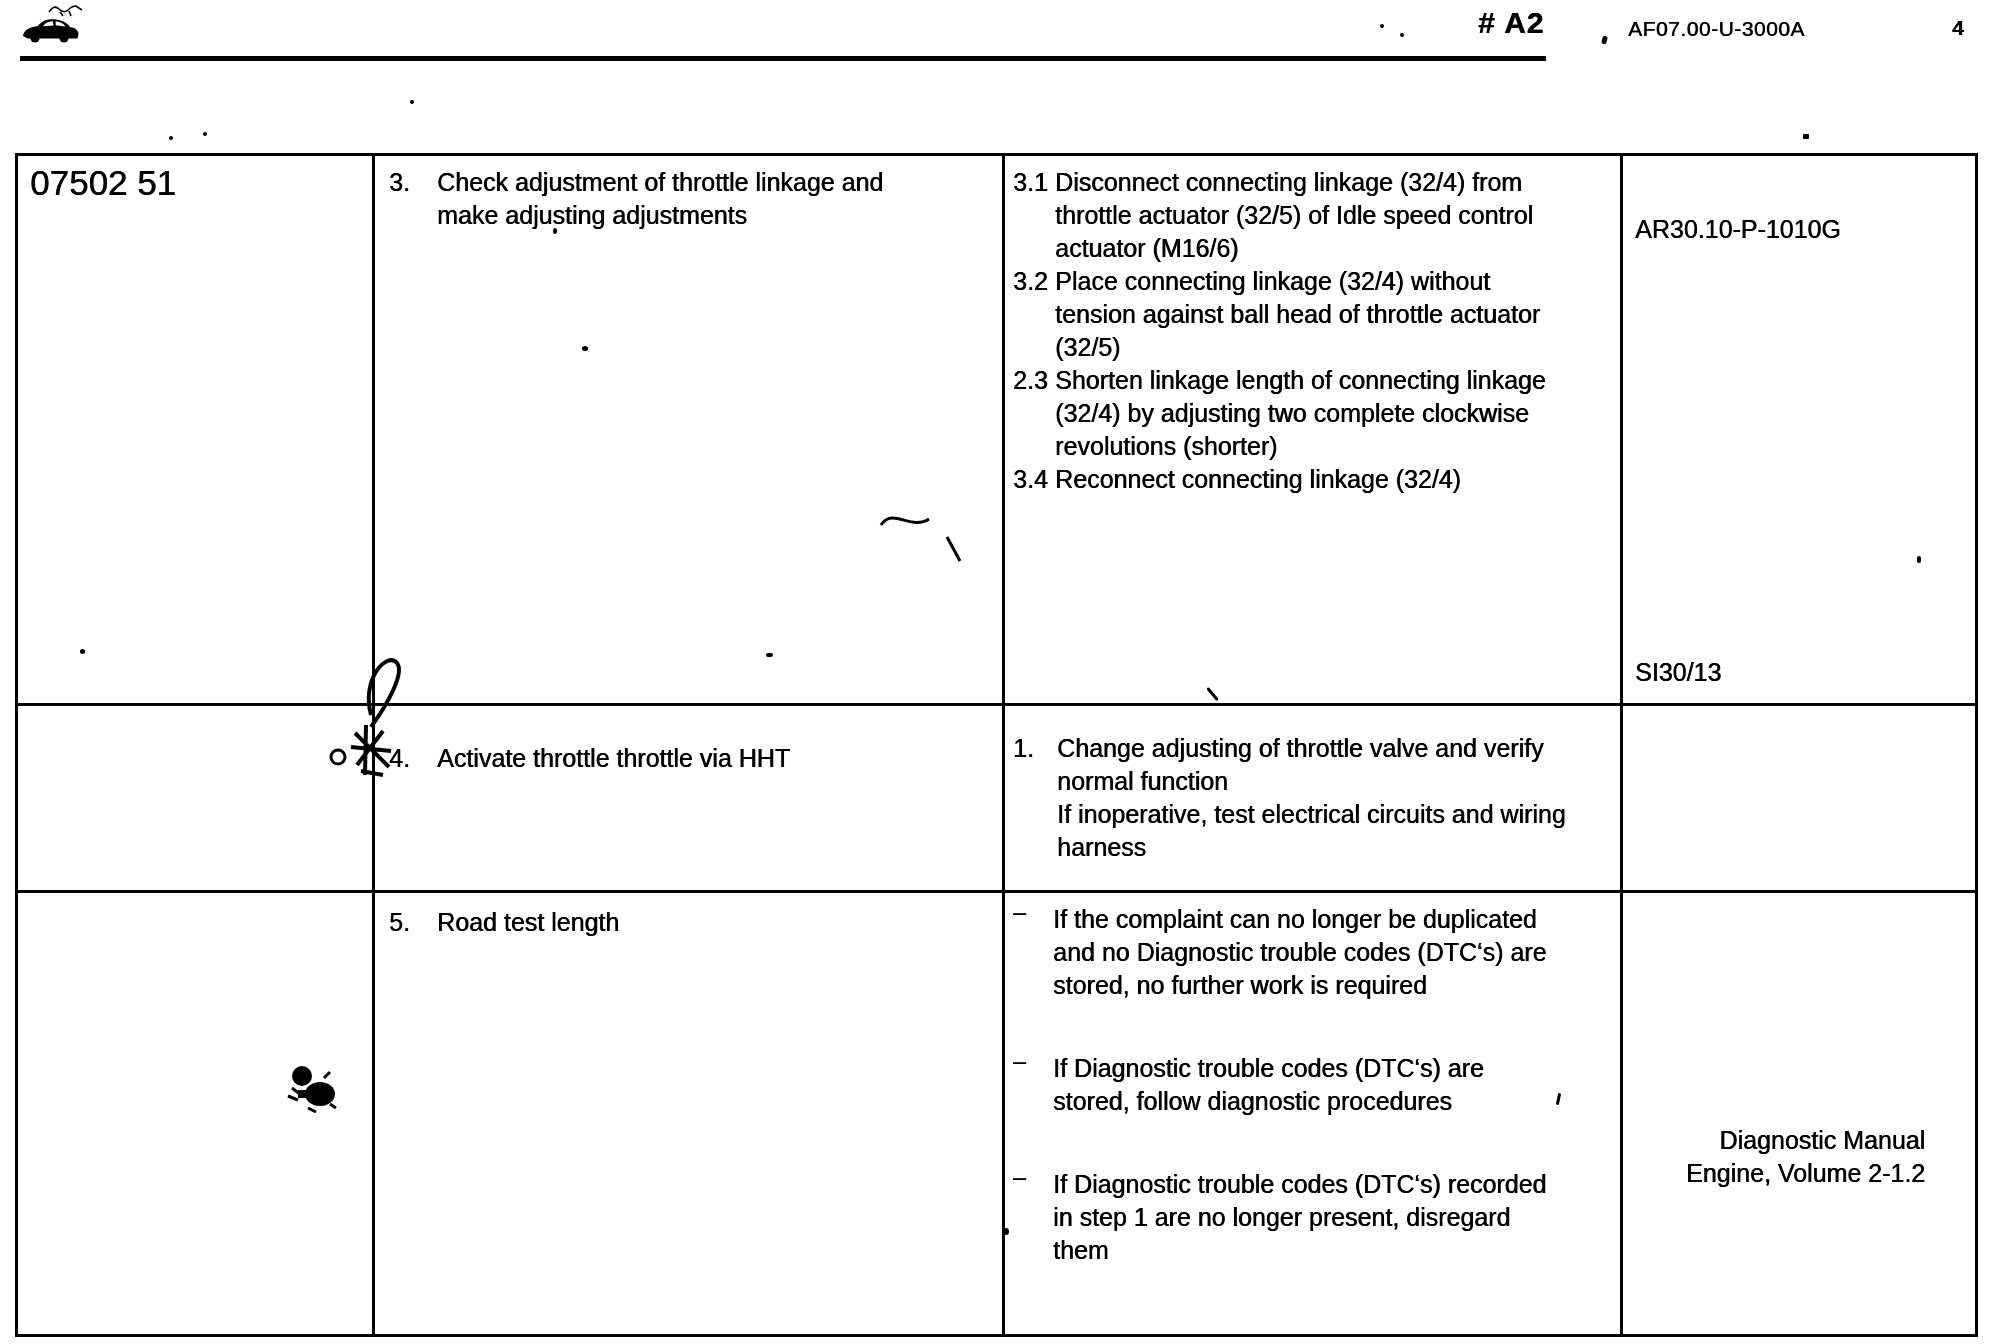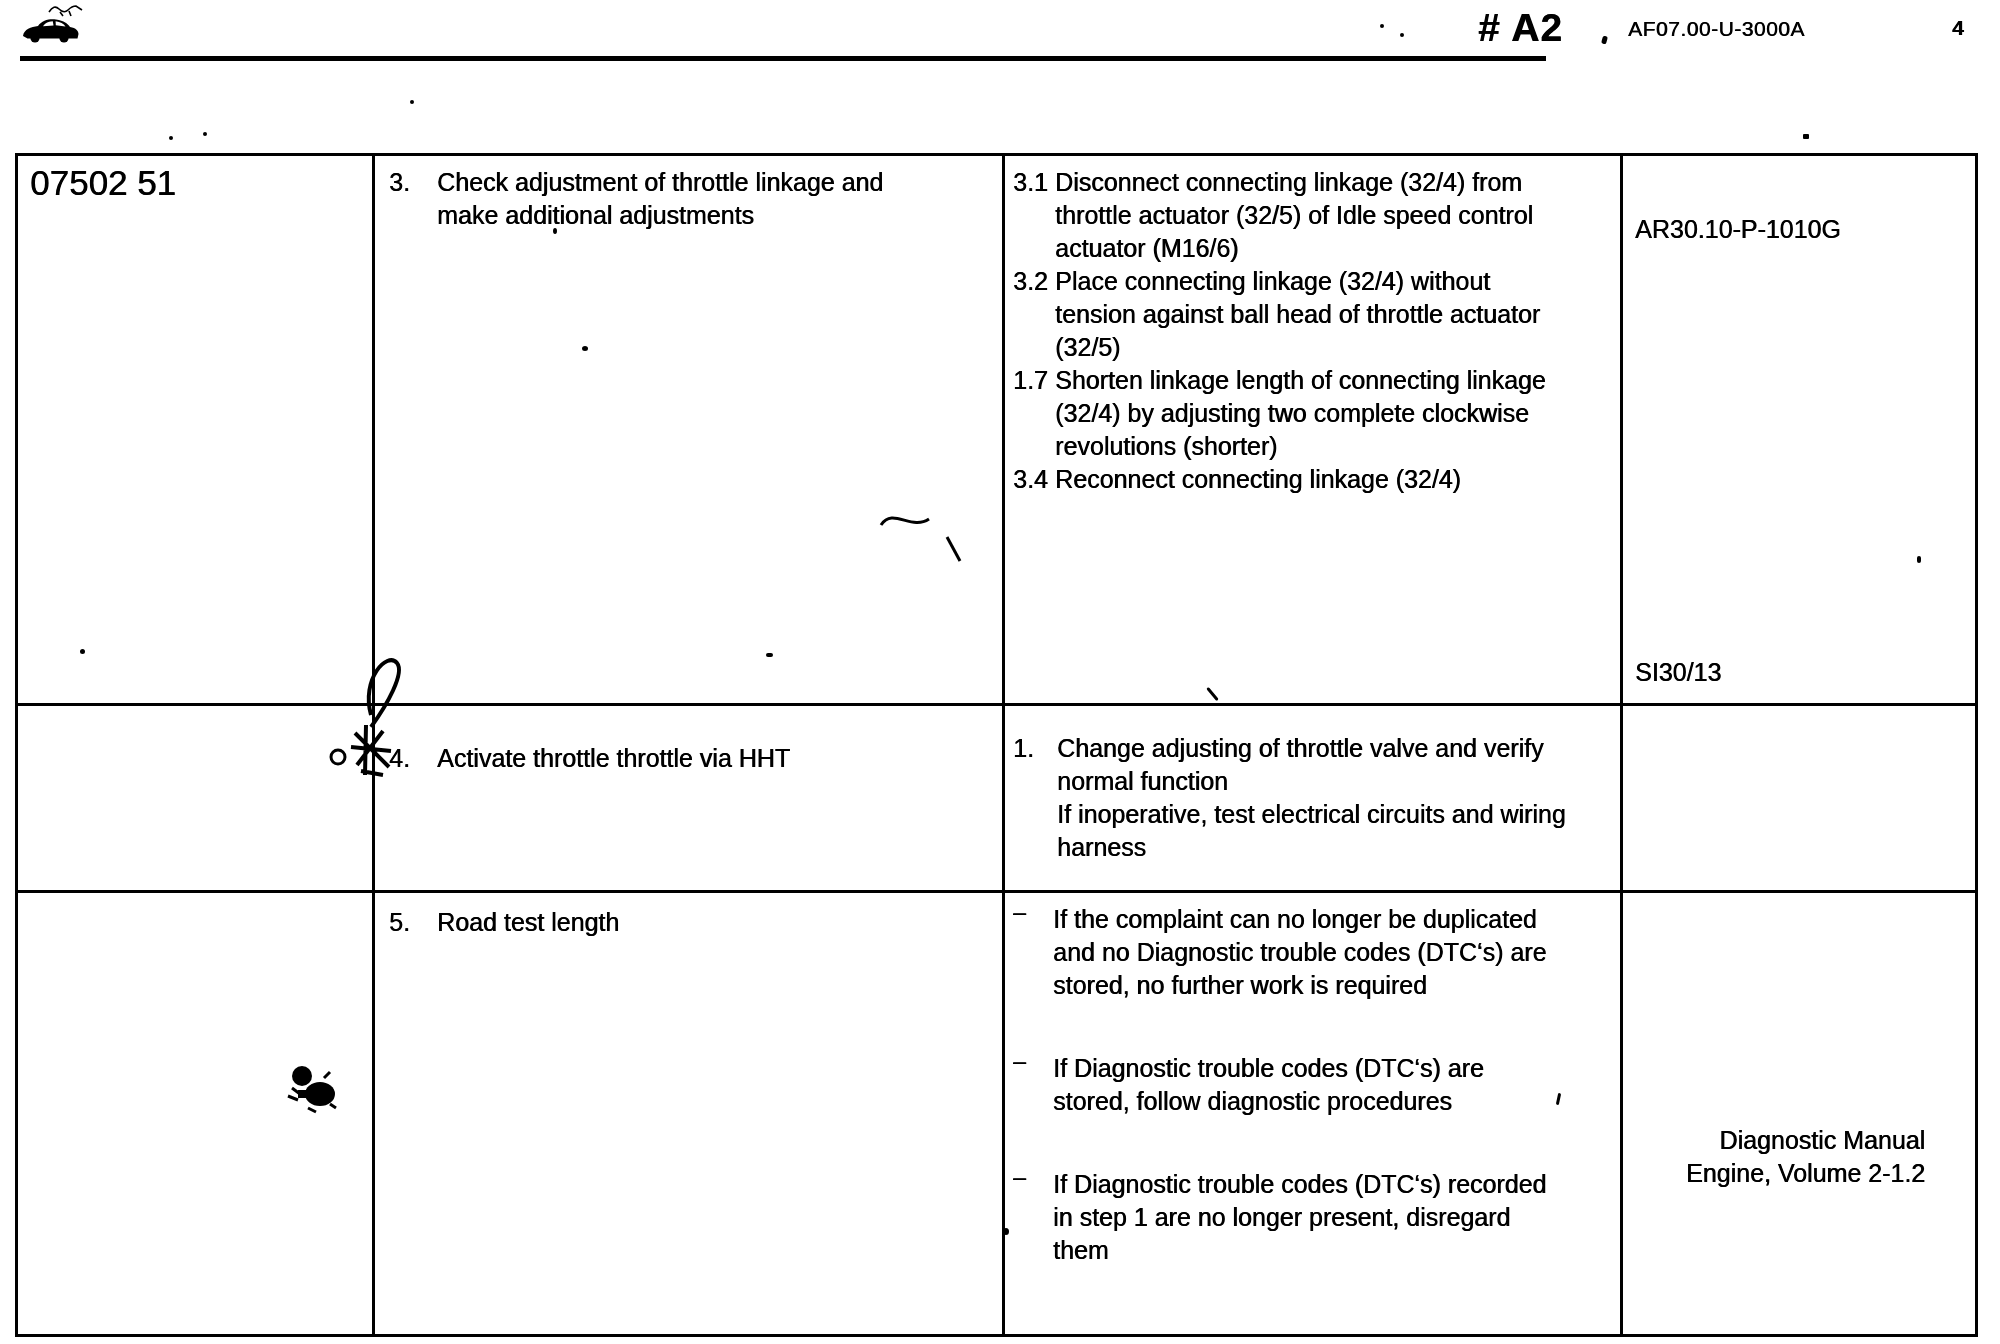--- a/index.html
+++ b/index.html
@@ -9,21 +9,21 @@
     background:#ffffff;
     font-family:"Liberation Sans", sans-serif;
     color:#000;
     overflow:hidden;
   }
   .txt{ text-shadow:0.6px 0 0 currentColor; } 
 
   
   .car-icon{position:absolute;left:18px;top:14px;width:64px;height:32px;}
   .scribble-top{position:absolute;left:46px;top:2px;width:40px;height:16px;}
-  .header-code{position:absolute;left:1478px;top:6px;font-size:39px;font-weight:bold;letter-spacing:1px;}
+  .header-code{position:absolute;left:1478px;top:6px;font-size:30px;font-weight:bold;letter-spacing:1px;}
   .doc-number{position:absolute;left:1628px;top:17px;font-size:21px;letter-spacing:0.5px;}
   .page-number{position:absolute;left:1952px;top:16px;font-size:21px;font-weight:bold;}
   .header-rule{position:absolute;left:20px;top:56px;width:1526px;height:5px;background:#000;}
 
   
   .service-table{
     position:absolute;left:15px;top:153px;width:1963px;height:1184px;
     border:3px solid #000;box-sizing:border-box;
     display:grid;
     grid-template-columns:357px 630px 618px 1fr;
@@ -93,35 +93,35 @@
 
   <div class="service-table txt">
 
     <div class="cell c1 bR bB">
       <div class="op-code">07502 51</div>
     </div>
 
     <div class="cell c2 bR bB">
       <div class="step">
         <span class="step-num">3.</span>
-        <span class="step-text">Check adjustment of throttle linkage and make additional adjustments</span>
+        <span class="step-text">Check adjustment of throttle linkage and make adjusting adjustments</span>
       </div>
     </div>
 
     <div class="cell c3 bR bB">
       <div class="substep">
         <span class="substep-num">3.1</span>
         <span class="substep-text">Disconnect connecting linkage (32/4) from throttle actuator (32/5) of Idle speed control actuator (M16/6)</span>
       </div>
       <div class="substep">
         <span class="substep-num">3.2</span>
         <span class="substep-text">Place connecting linkage (32/4) without tension against ball head of throttle actuator (32/5)</span>
       </div>
       <div class="substep">
-        <span class="substep-num">1.7</span>
+        <span class="substep-num">2.3</span>
         <span class="substep-text">Shorten linkage length of connecting linkage (32/4) by adjusting two complete clockwise revolutions (shorter)</span>
       </div>
       <div class="substep">
         <span class="substep-num">3.4</span>
         <span class="substep-text">Reconnect connecting linkage (32/4)</span>
       </div>
     </div>
 
     <div class="cell c4 bB ref-cell">
       <div class="ref-text">AR30.10-P-1010G</div>

